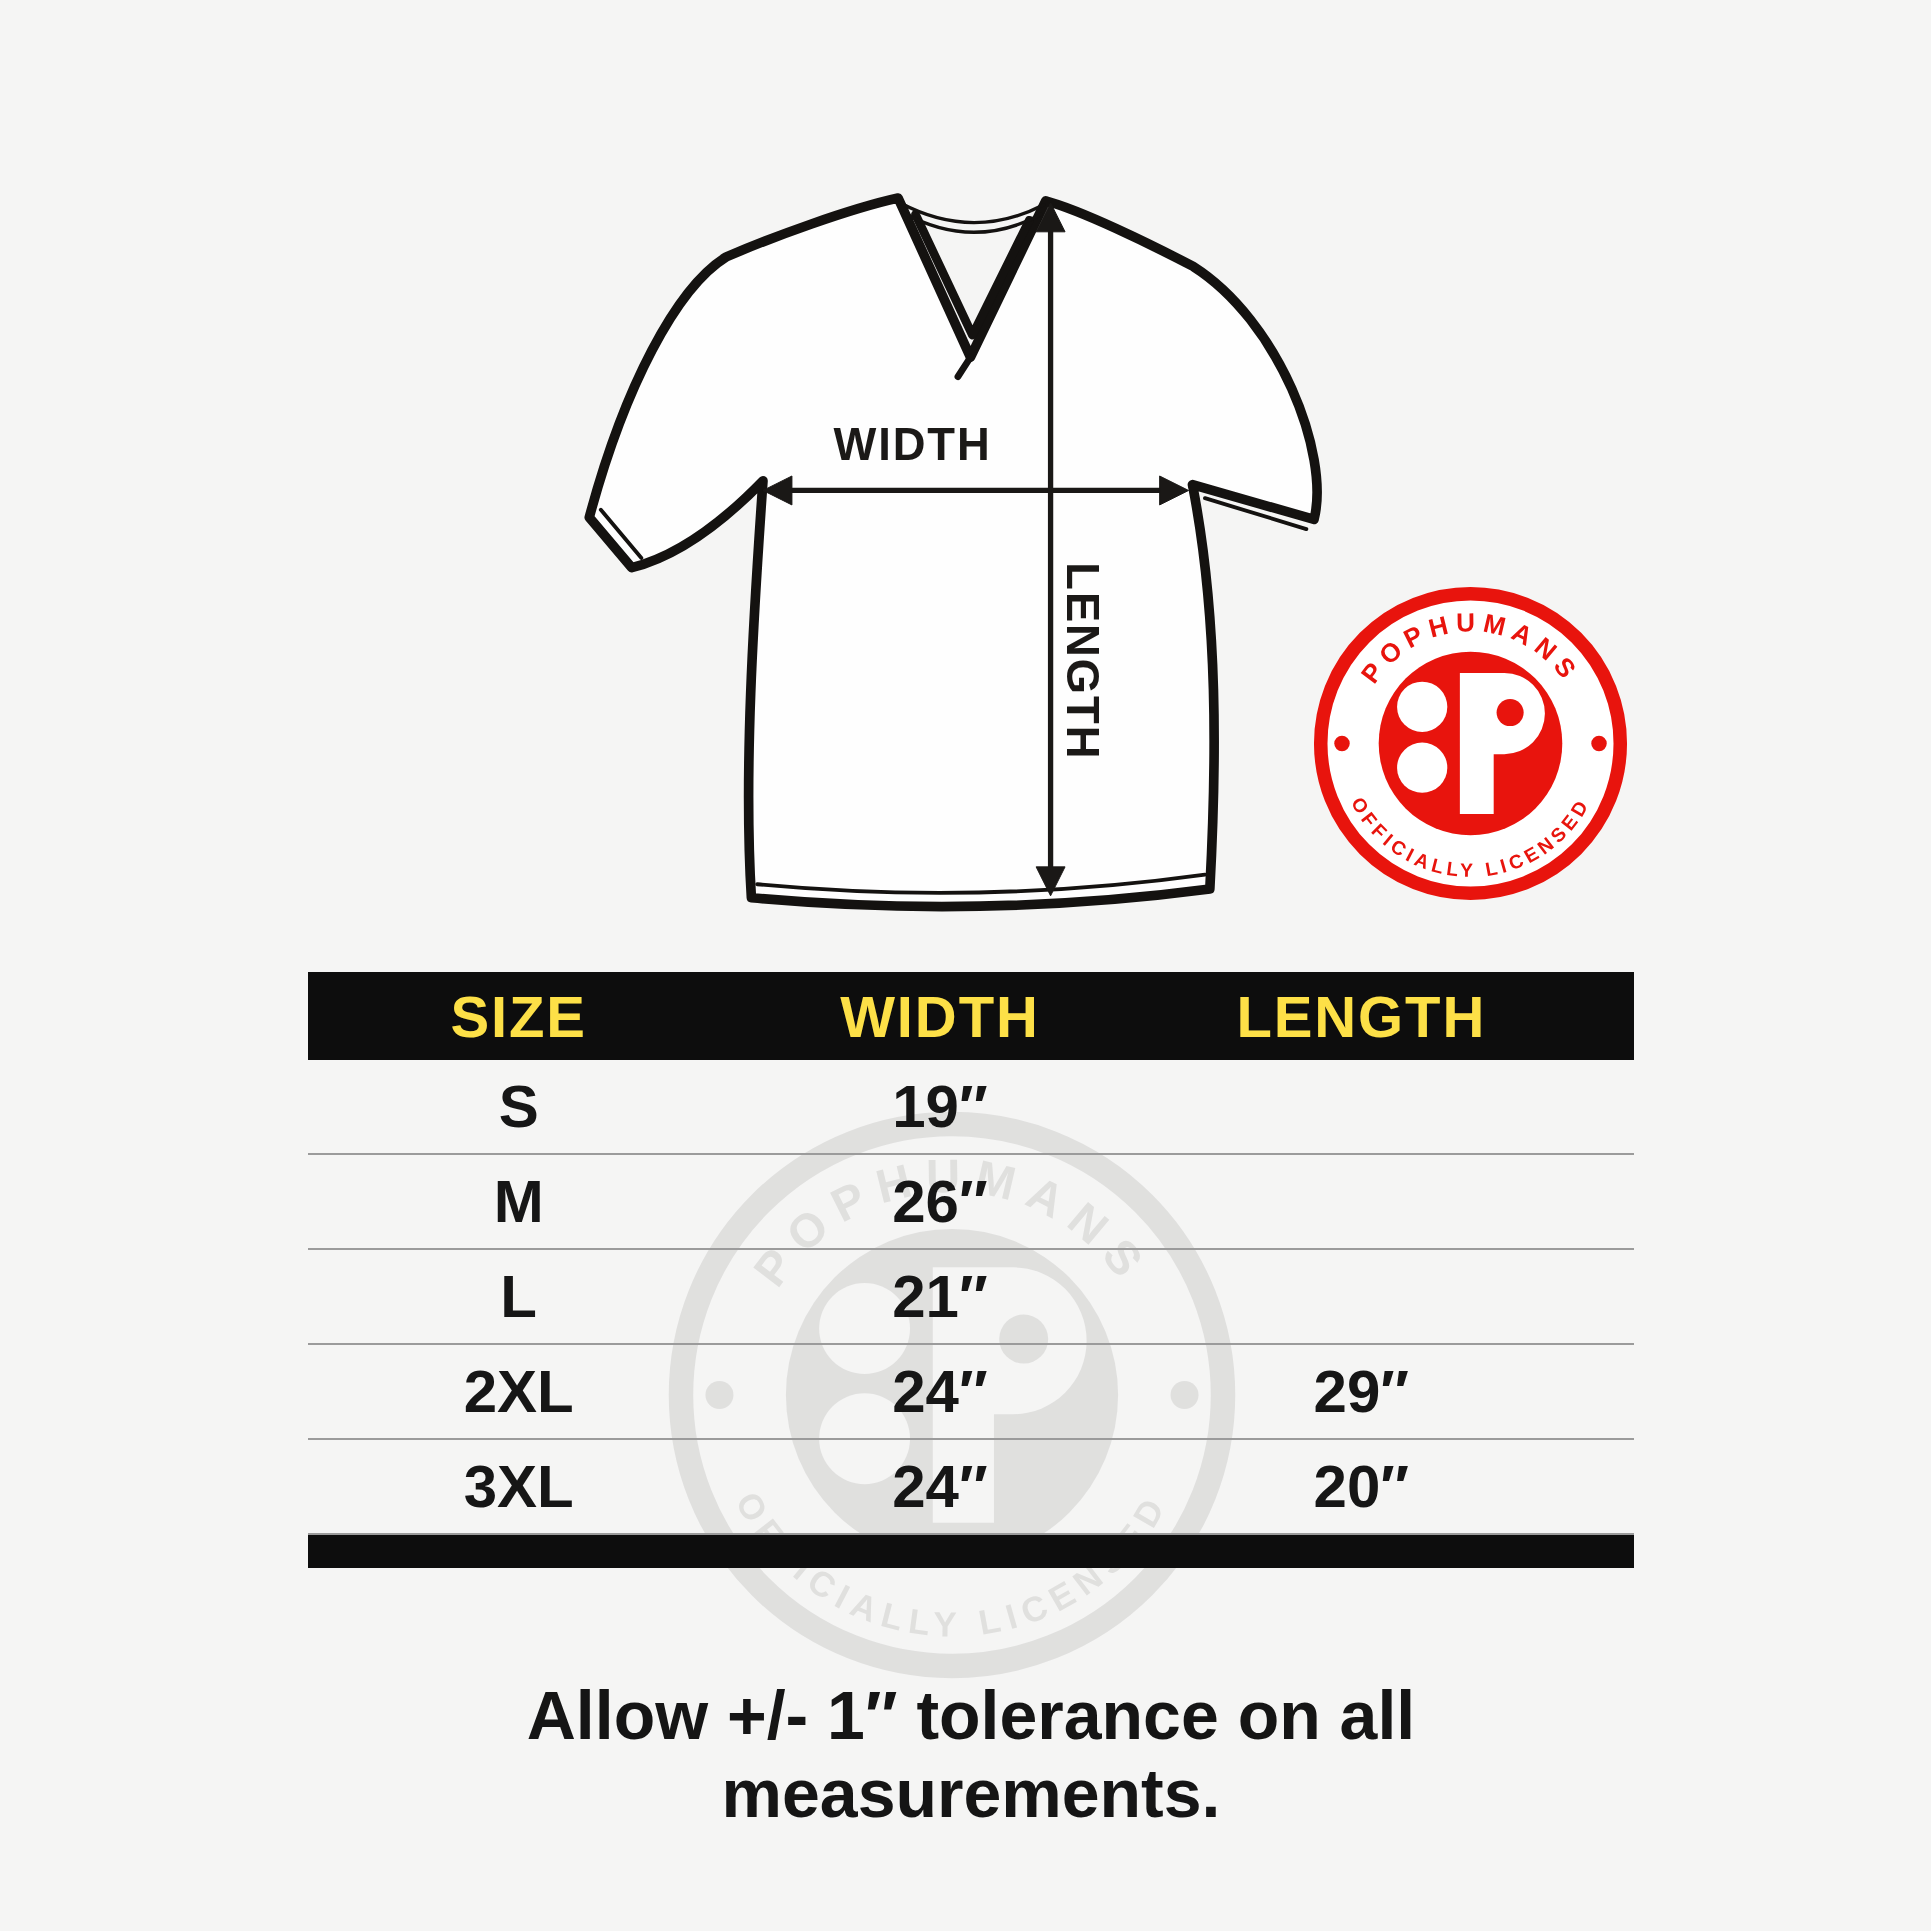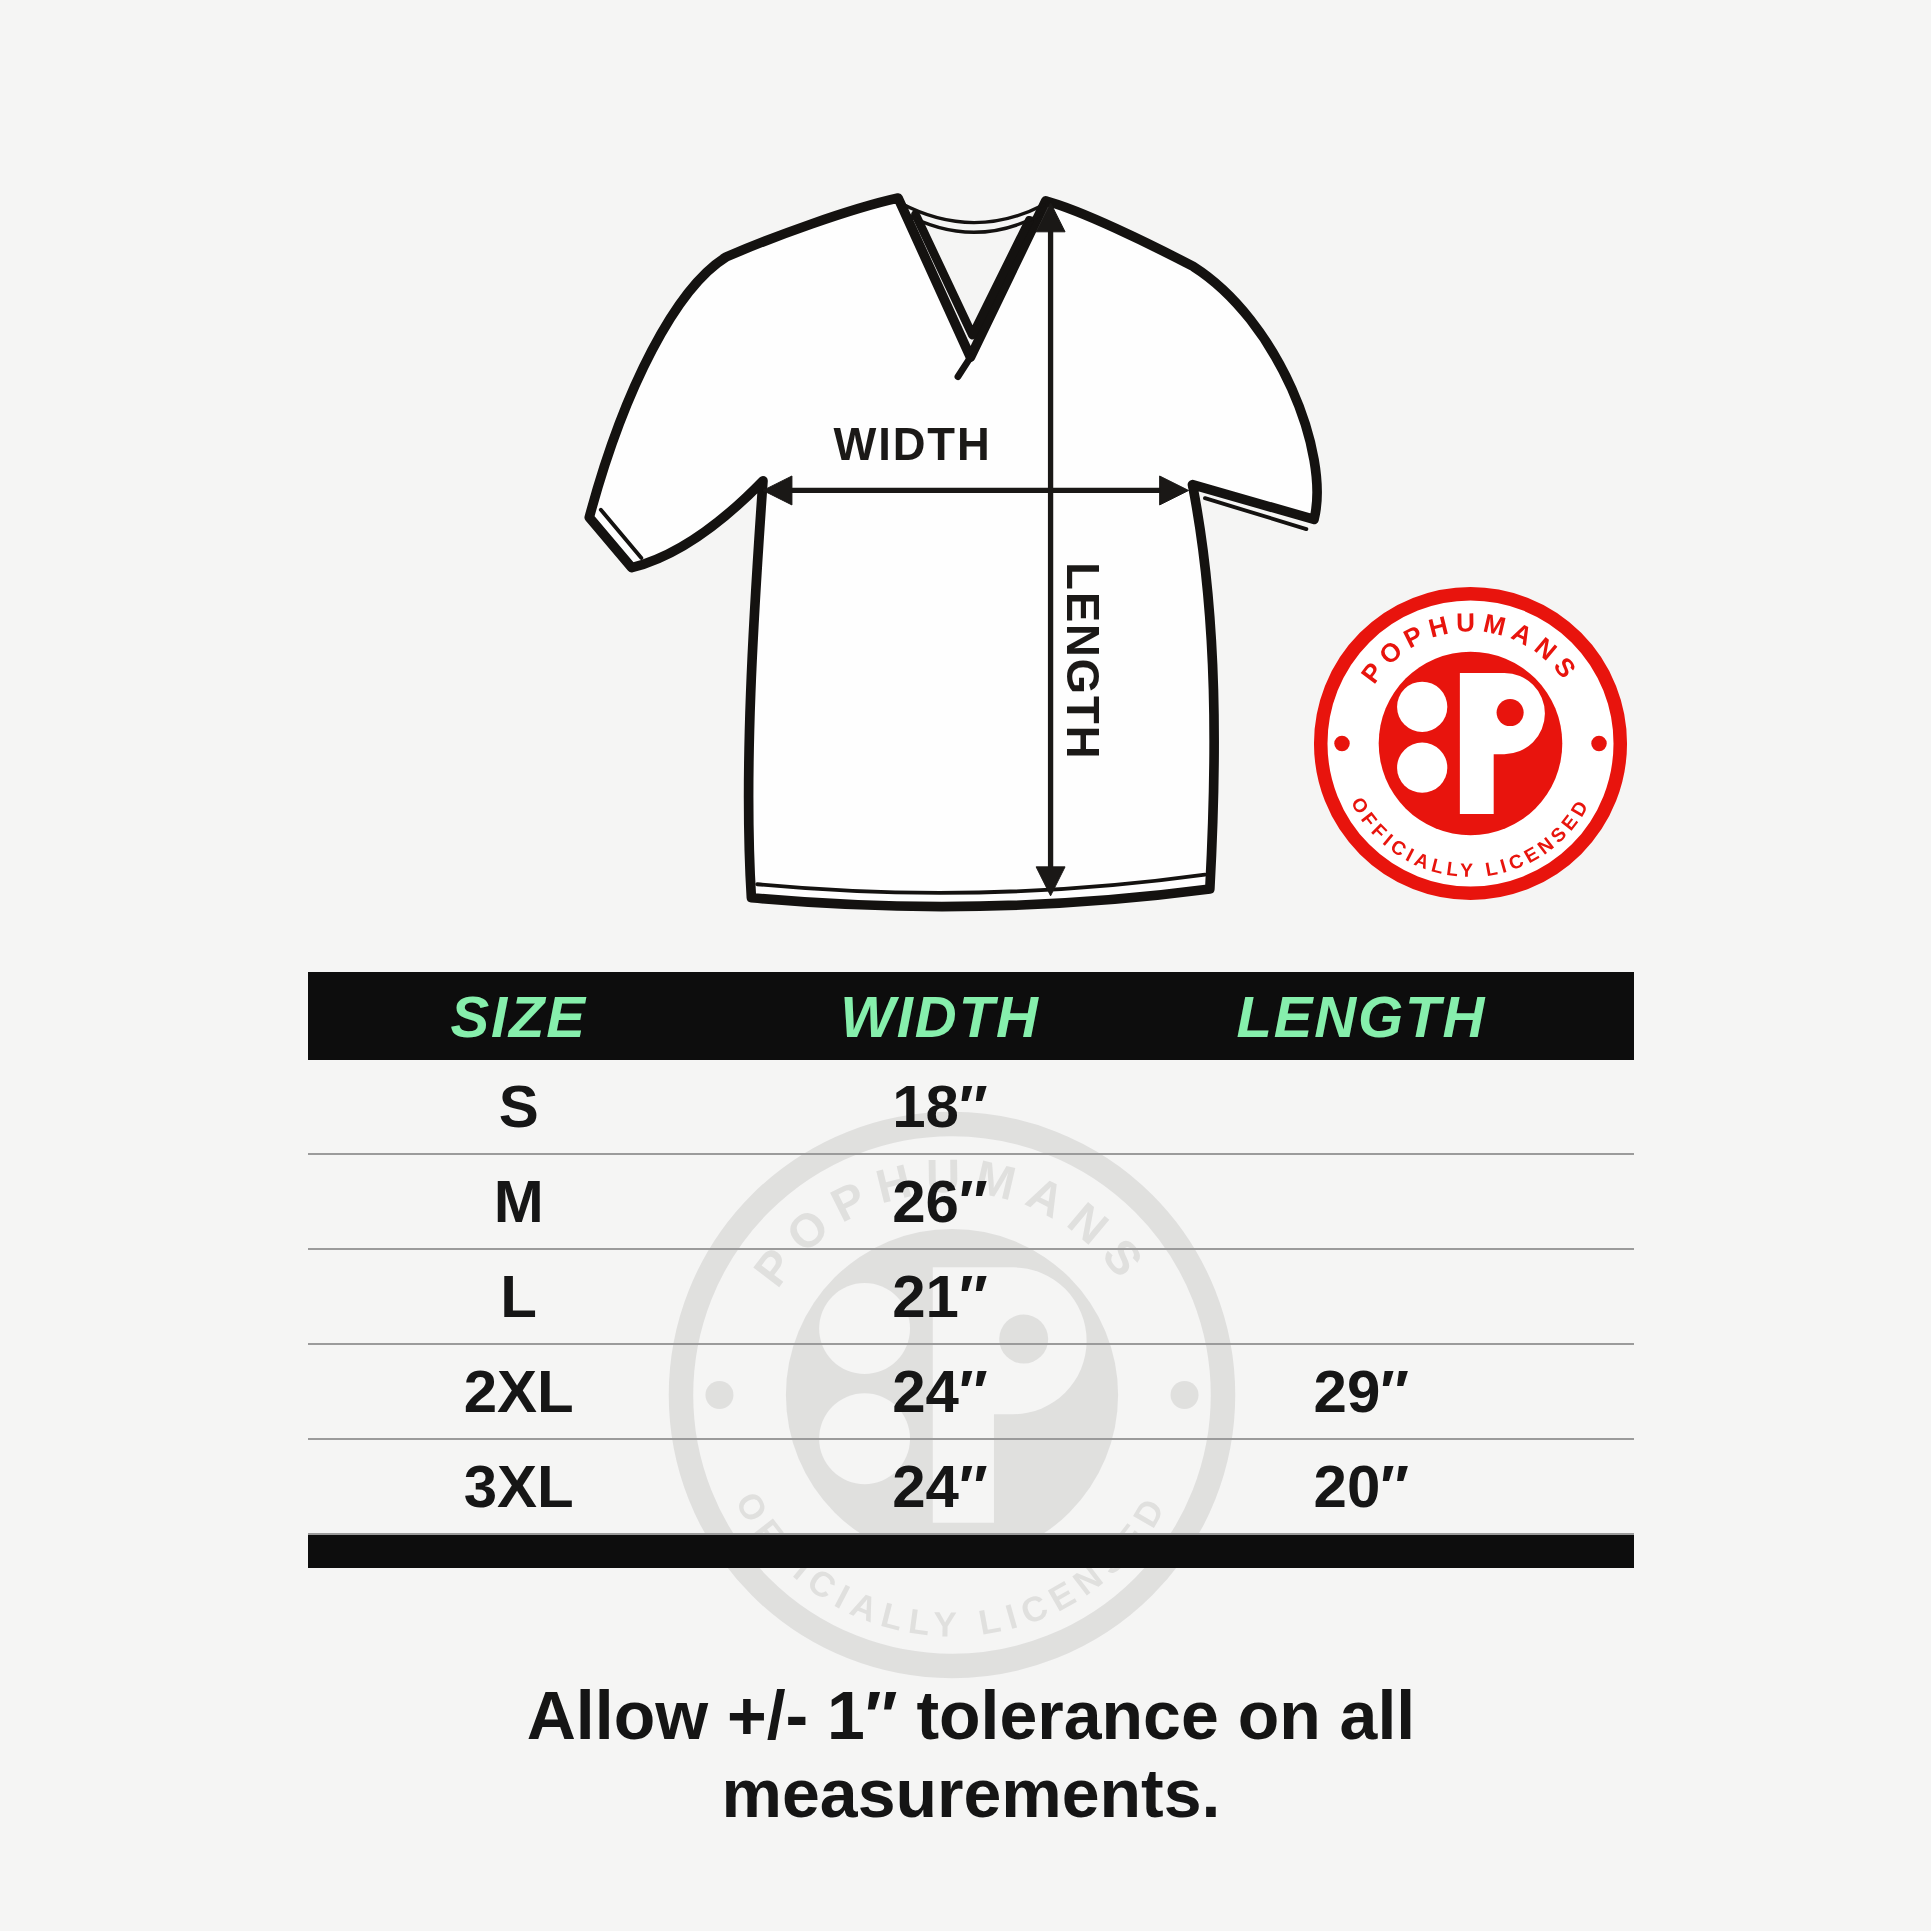--- a/index.html
+++ b/index.html
@@ -20,24 +20,24 @@
   .badge-arc-text{font-family:"Liberation Sans","DejaVu Sans",sans-serif;font-weight:bold;}
   .badge-brand{font-size:27px;letter-spacing:7px;}
   .badge-tag{font-size:20px;letter-spacing:4.5px;}
 
   
   .watermark-svg{position:absolute;left:667px;top:1110px;opacity:0.20;}
 
   
   .size-table{position:absolute;left:308px;top:972px;width:1326px;}
   .t-head{
-    height:88px;background:#0d0d0d;color:#86efac;
+    height:88px;background:#0d0d0d;color:#fde047;
     display:grid;grid-template-columns:1fr 1fr 1fr;align-items:center;
     padding-right:62px;box-sizing:border-box;
-    font-size:58px;font-weight:bold;letter-spacing:1.9px;text-align:center;font-style:italic;
+    font-size:58px;font-weight:bold;letter-spacing:1.9px;text-align:center;
   }
   .t-row{
     height:95px;
     display:grid;grid-template-columns:1fr 1fr 1fr;align-items:center;
     padding-right:62px;box-sizing:border-box;
     font-size:60px;font-weight:600;color:#161616;text-align:center;
     border-bottom:2.9px solid #9b9b9b;
     position:relative;z-index:2;
   }
   .t-row:last-of-type{border-bottom:none;}
@@ -140,21 +140,21 @@
 
   <div class="size-table">
     <div class="t-head">
       <div>SIZE</div>
       <div>WIDTH</div>
       <div>LENGTH</div>
     </div>
 
     <div class="t-row">
       <div>S</div>
-      <div>18″</div>
+      <div>19″</div>
     </div>
     <div class="t-row">
       <div>M</div>
       <div>26″</div>
     </div>
     <div class="t-row">
       <div>L</div>
       <div>21″</div>
     </div>
     <div class="t-row">

